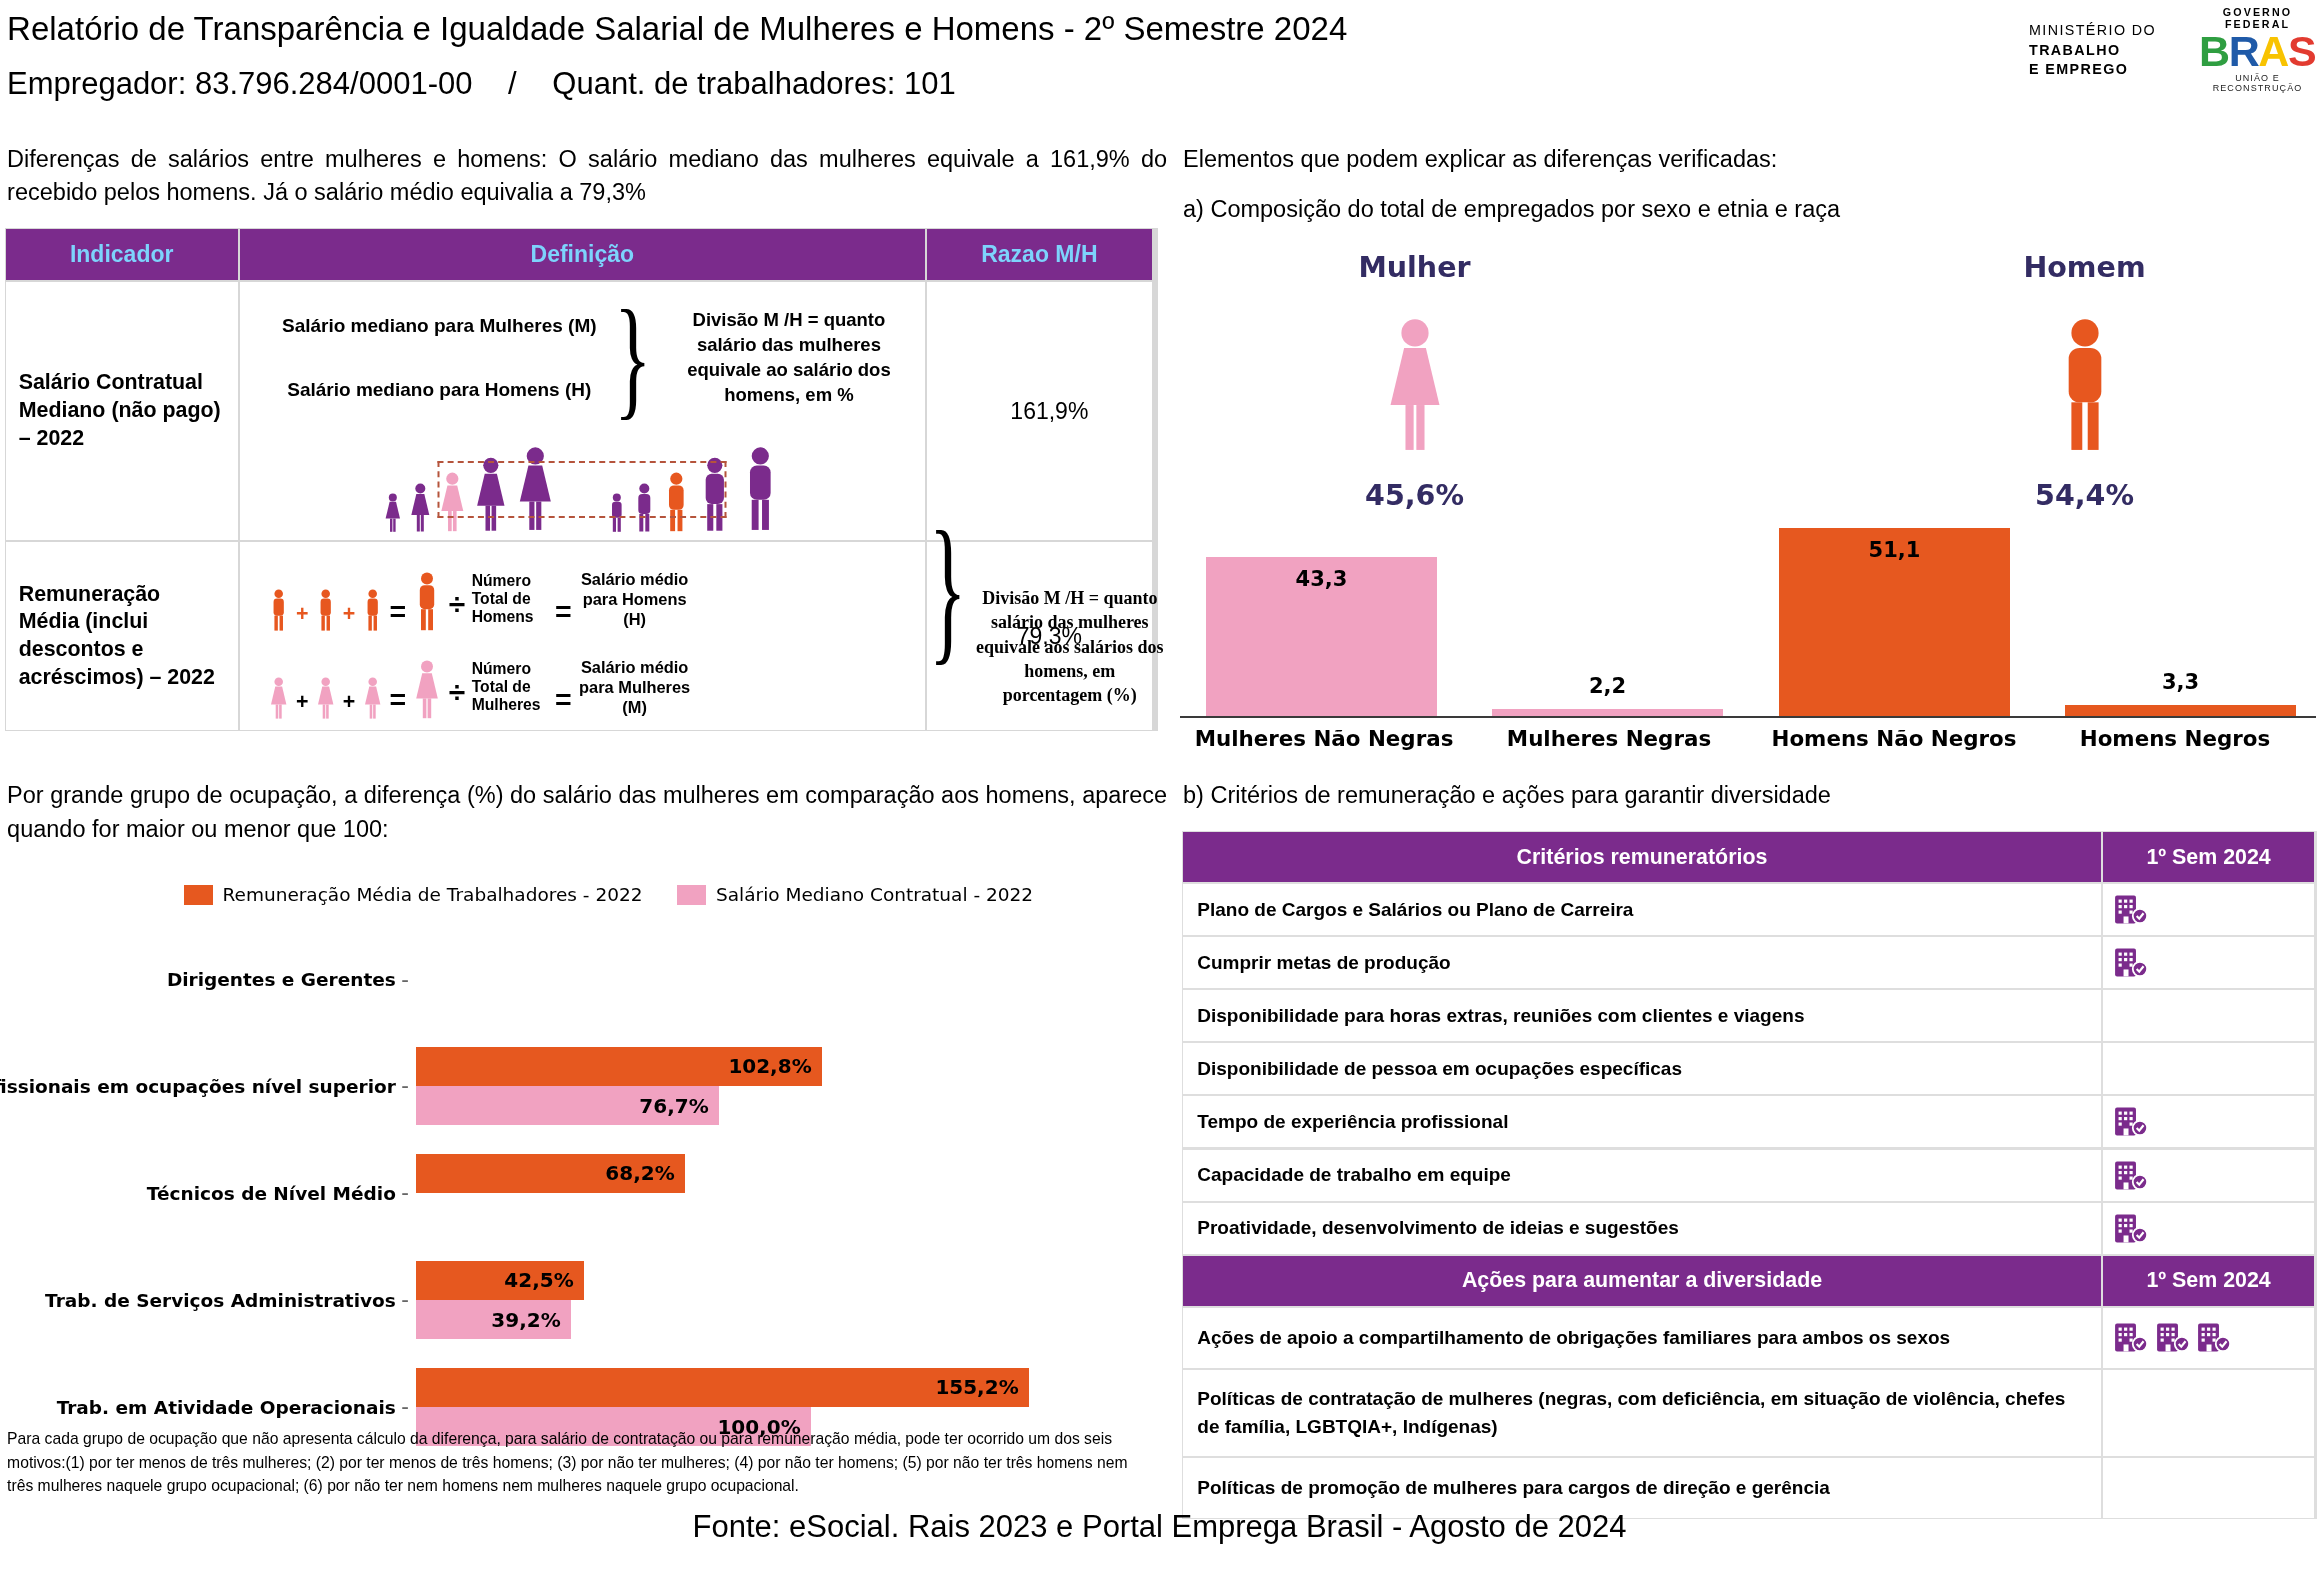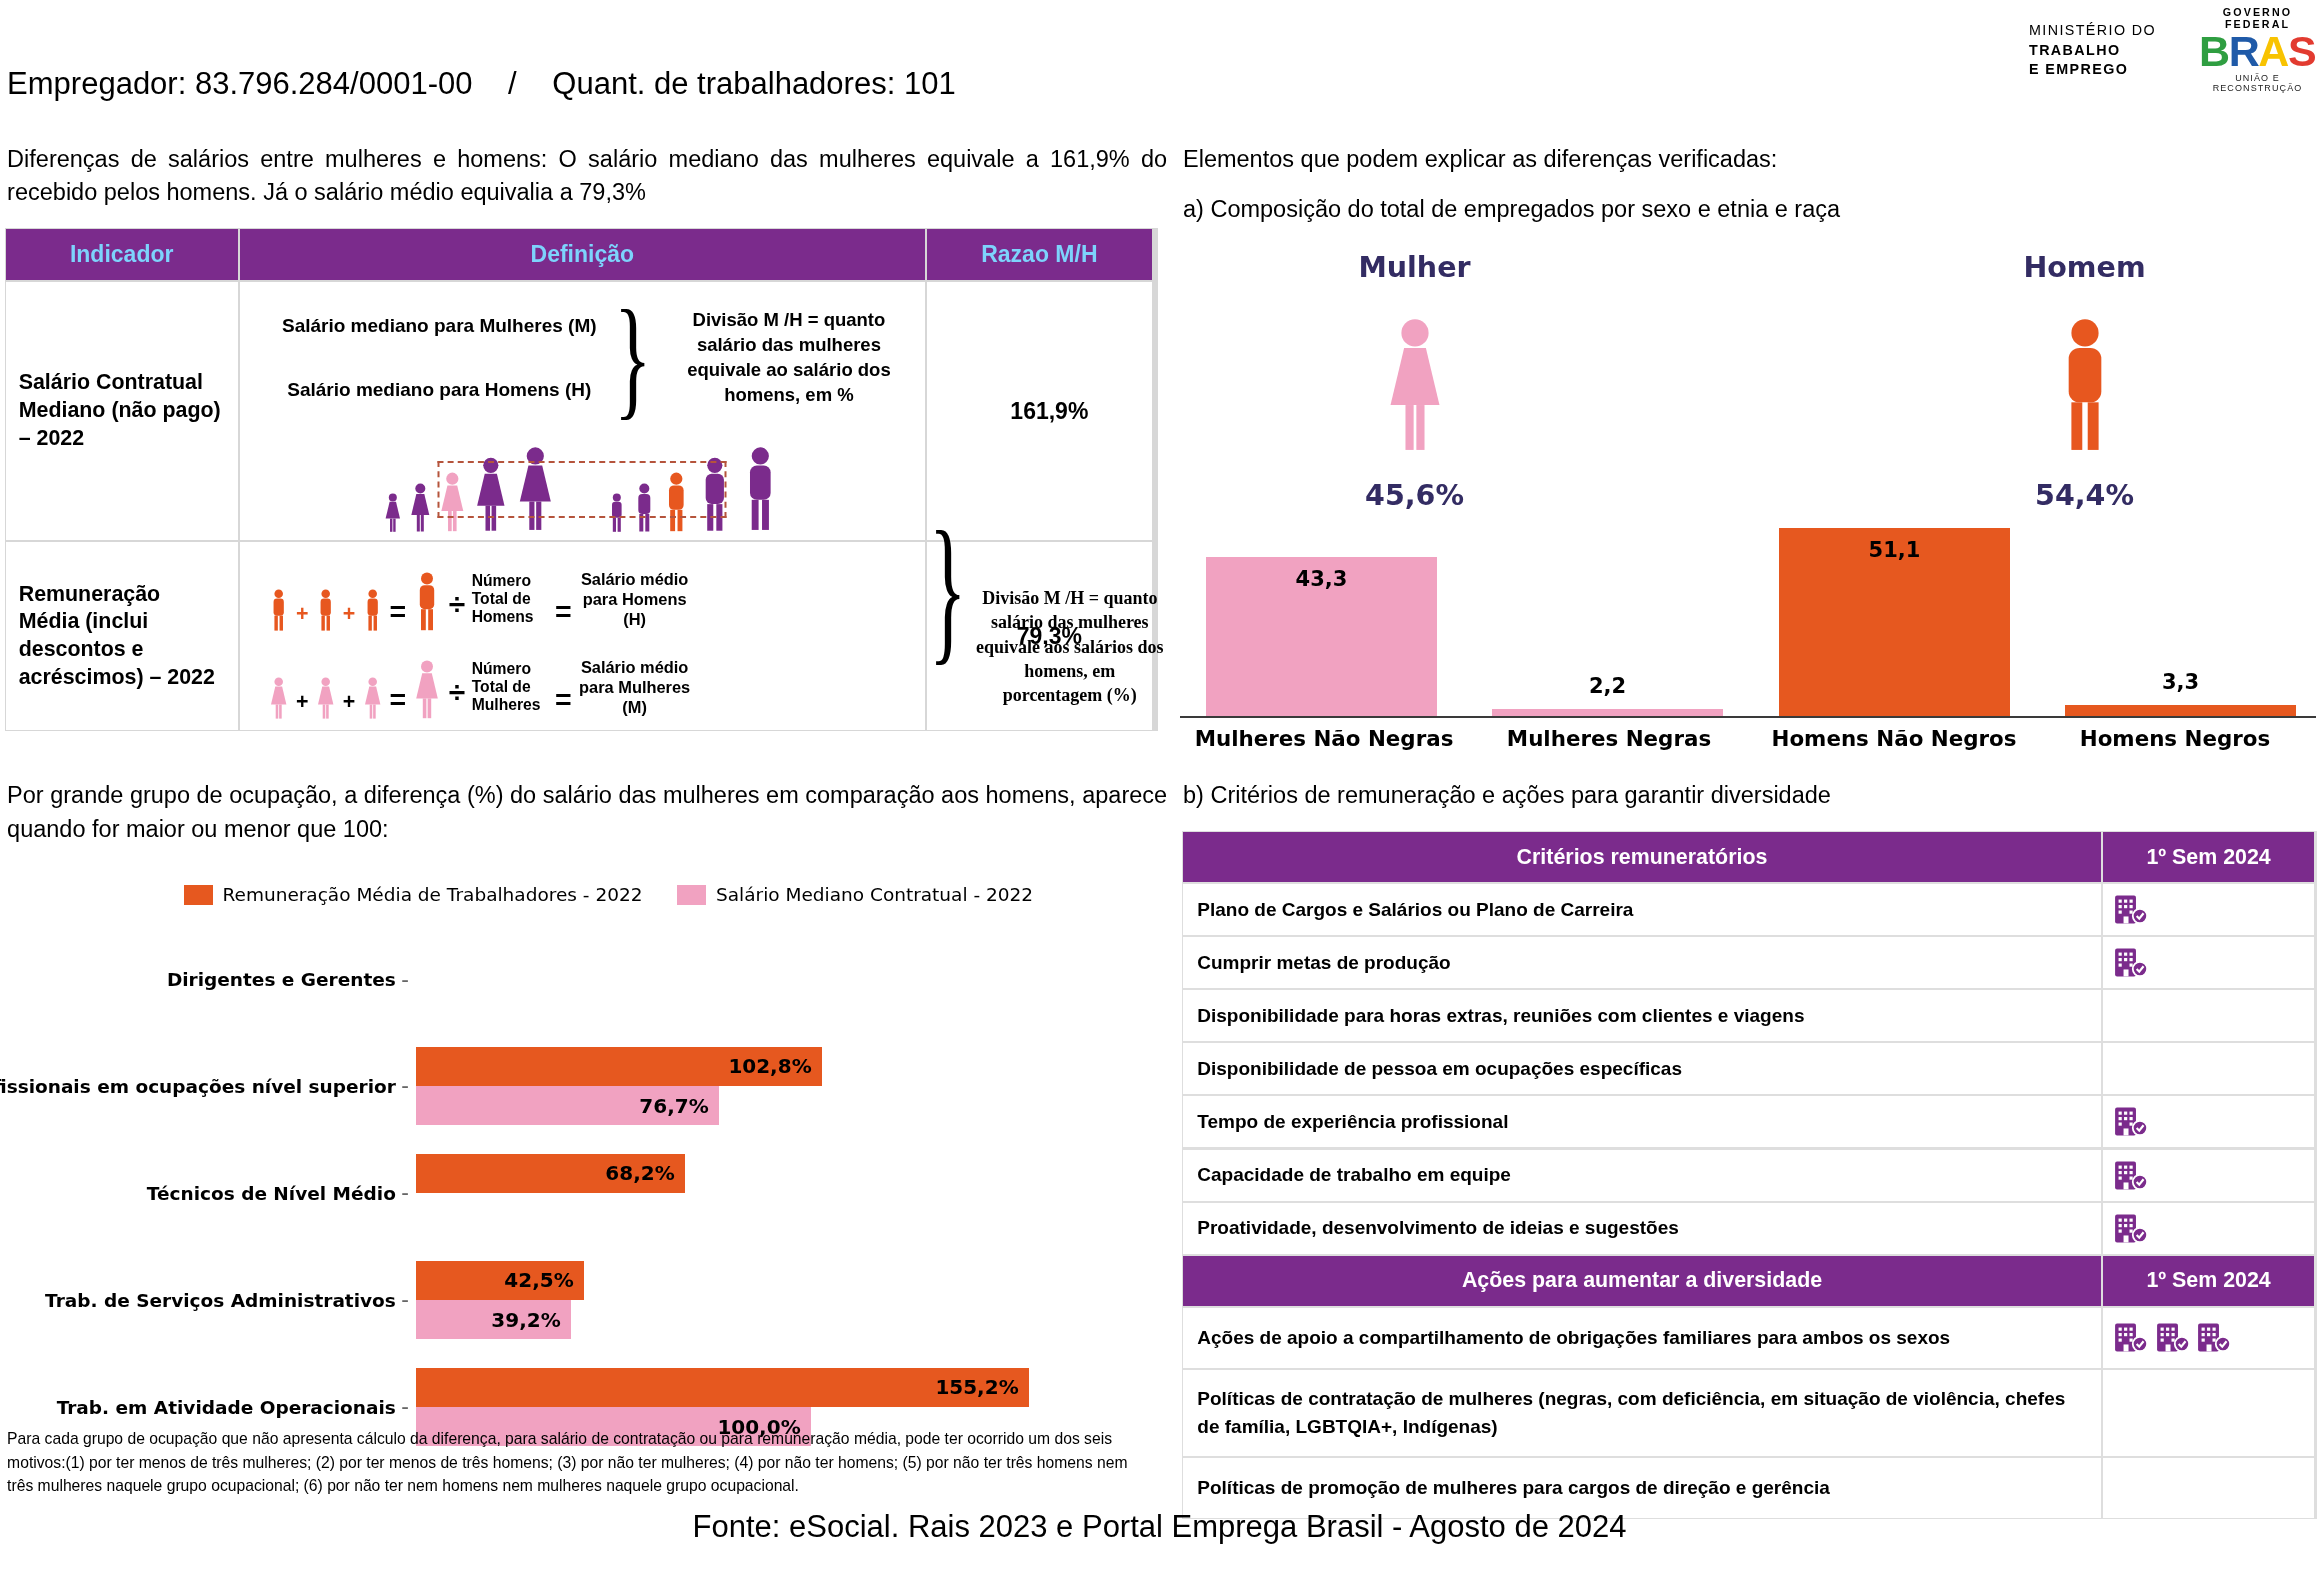--- a/index.html
+++ b/index.html
@@ -23,21 +23,21 @@
 
   .ltable{position:absolute;left:5.7px;top:229px;width:1151px;display:grid;
           grid-template-columns:232px 685px 225px;grid-auto-rows:auto;gap:2.1px;background:#d7d7d7;
           outline:1.4px solid #d7d7d7;}
   .ltable .hcell{background:#7B2B8C;color:#7dd3fc;font-weight:bold;font-size:23px;
                  display:flex;align-items:center;justify-content:center;height:51px;}
   .ltable .cell{background:#fff;}
   .ind{display:flex;align-items:center;padding:0 13px;font-weight:bold;font-size:21.4px;line-height:1.3;}
   .r1def{height:258px;position:relative;}
   .r2def{height:188px;position:relative;}
-  .ratio{display:flex;align-items:center;justify-content:center;font-weight:bold;font-size:23px;padding-left:20px;}
+  .ratio{display:flex;align-items:center;justify-content:center;font-weight:normal;font-size:23px;padding-left:20px;}
 
   .def-top{position:absolute;left:0;top:0;width:100%;height:151px;display:flex;align-items:center;}
   .def-lines{width:335px;margin-left:32px;height:128px;display:flex;flex-direction:column;
              justify-content:space-around;text-align:center;font-weight:bold;font-size:19px;}
   .brace{font-family:"Liberation Serif",serif;font-weight:400;line-height:1;}
   .brace.b1{font-size:78px;transform:scaleY(1.7);margin:0 7.1px;}
   .brace.b2{font-size:78px;transform:scaleY(2.1);margin:0 4.3px;}
   .def-note{width:235px;margin-left:13px;font-weight:bold;font-size:18.5px;text-align:center;line-height:1.35;}
 
   .picto{position:absolute;left:0;top:153px;width:100%;height:101px;}
@@ -136,20 +136,21 @@
         <rect x="15.5" y="16" width="3.2" height="3.2" fill="#fff"></rect>
       <rect x="9.5" y="22" width="5" height="7" fill="#fff"></rect>
       <circle cx="26" cy="21.5" r="7.2" fill="currentColor" stroke="#fff" stroke-width="1.8"></circle>
       <polyline points="22.7,21.5 25.3,24.2 29.6,18.8" fill="none" stroke="#fff" stroke-width="2.2"></polyline>
     </symbol>
   </defs>
 </svg>
 
 <div id="page">
 
+  <div class="title">Relatório de Transparência e Igualdade Salarial de Mulheres e Homens - 2º Semestre 2024</div>
   <div class="subtitle">
     <span>Empregador: 83.796.284/0001-00</span>
     <span>/</span>
     <span>Quant. de trabalhadores: 101</span>
   </div>
   <div class="ministry">
     <div>MINISTÉRIO DO</div>
     <div class="b">TRABALHO</div>
     <div class="b">E EMPREGO</div>
   </div>

